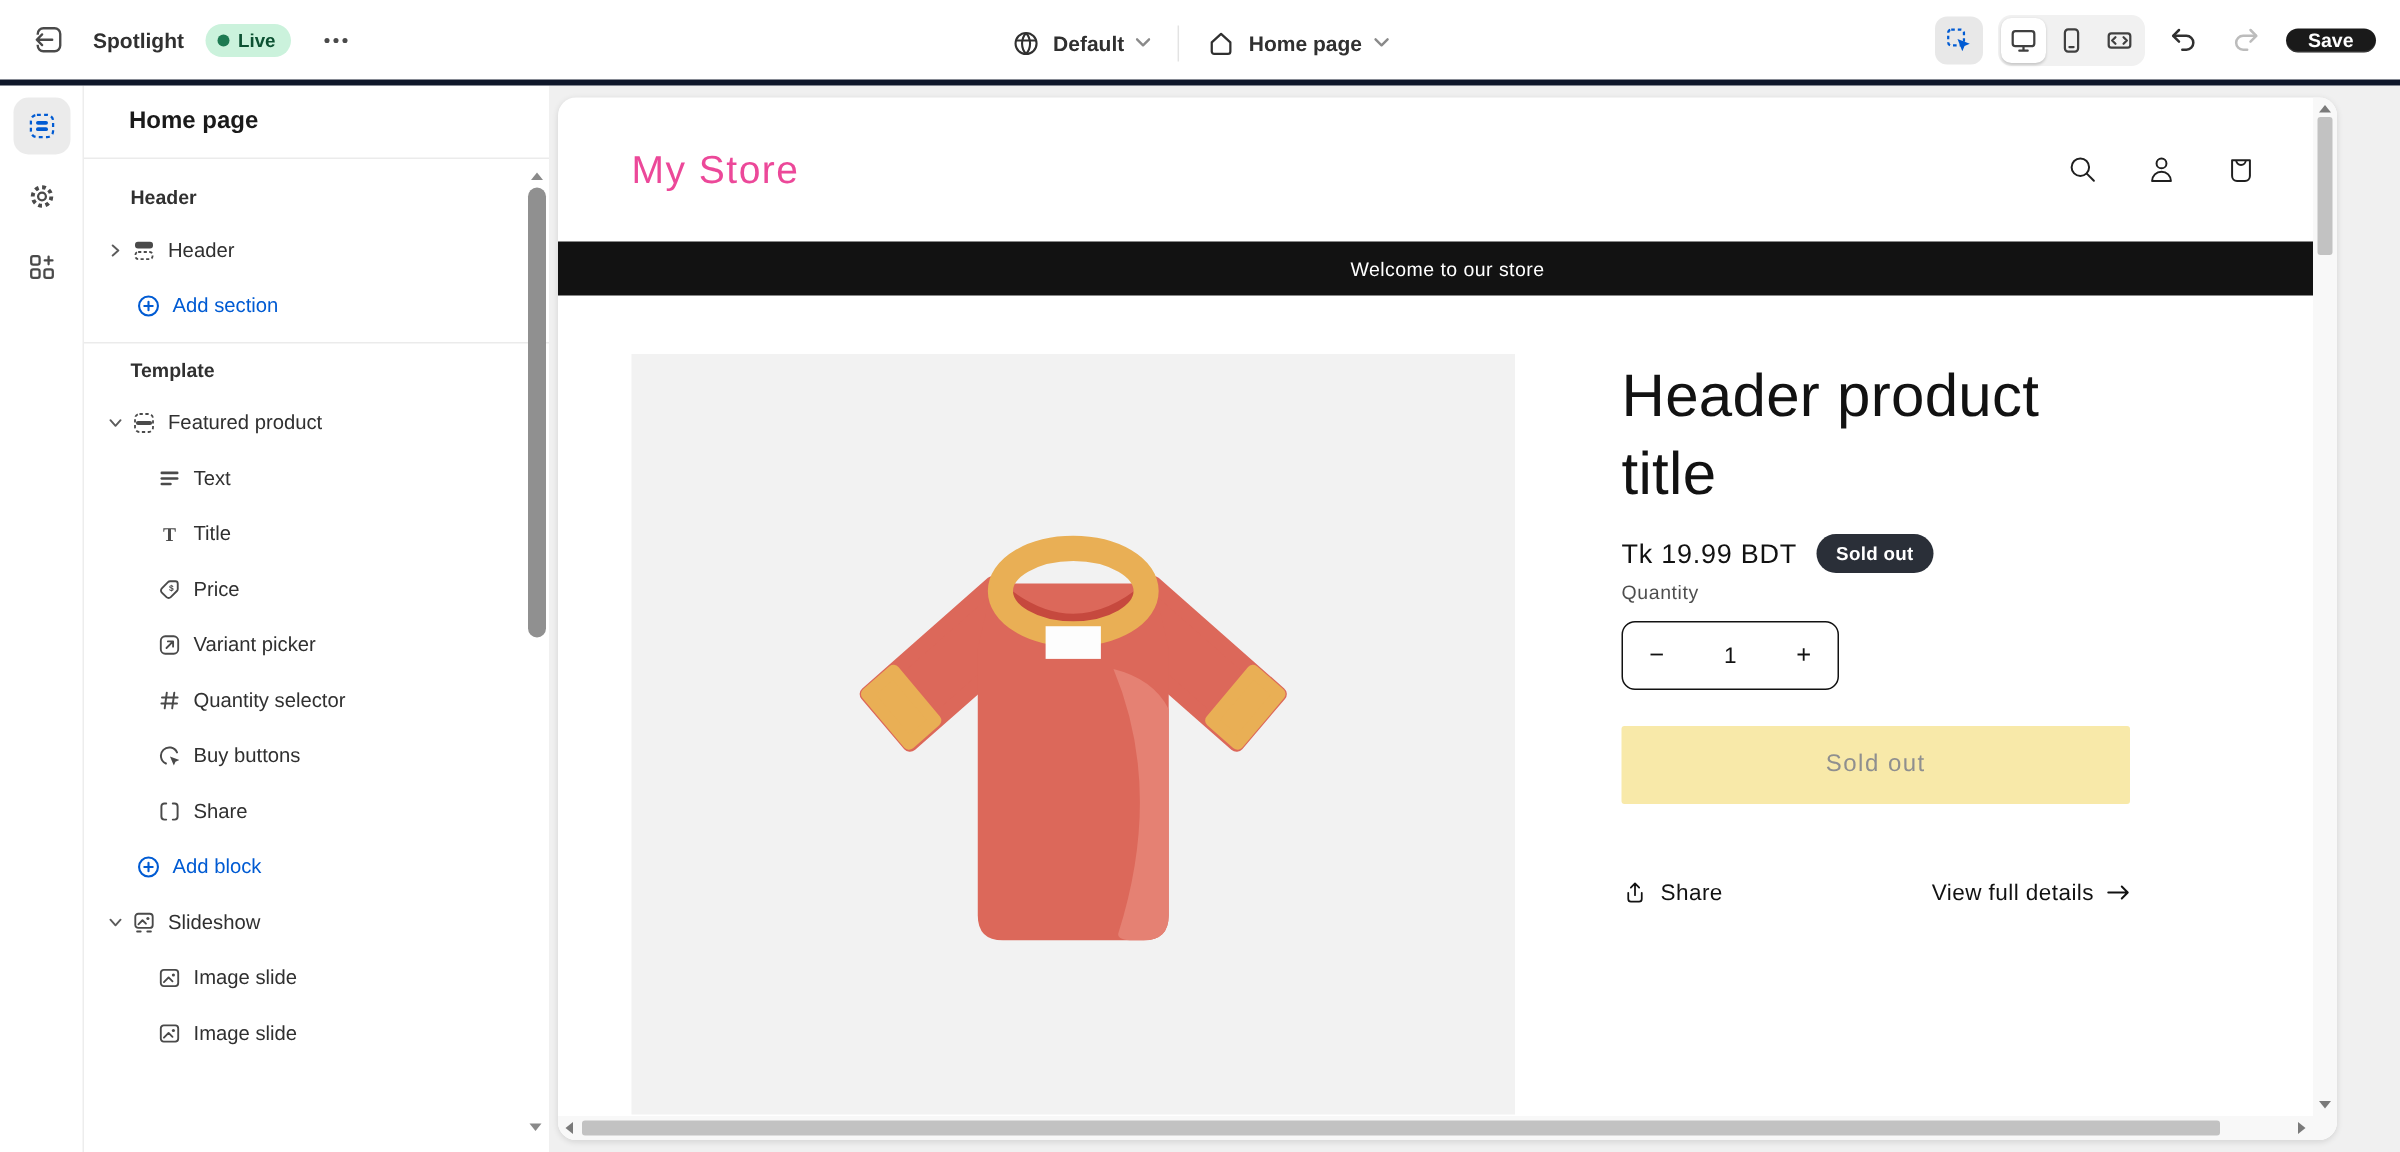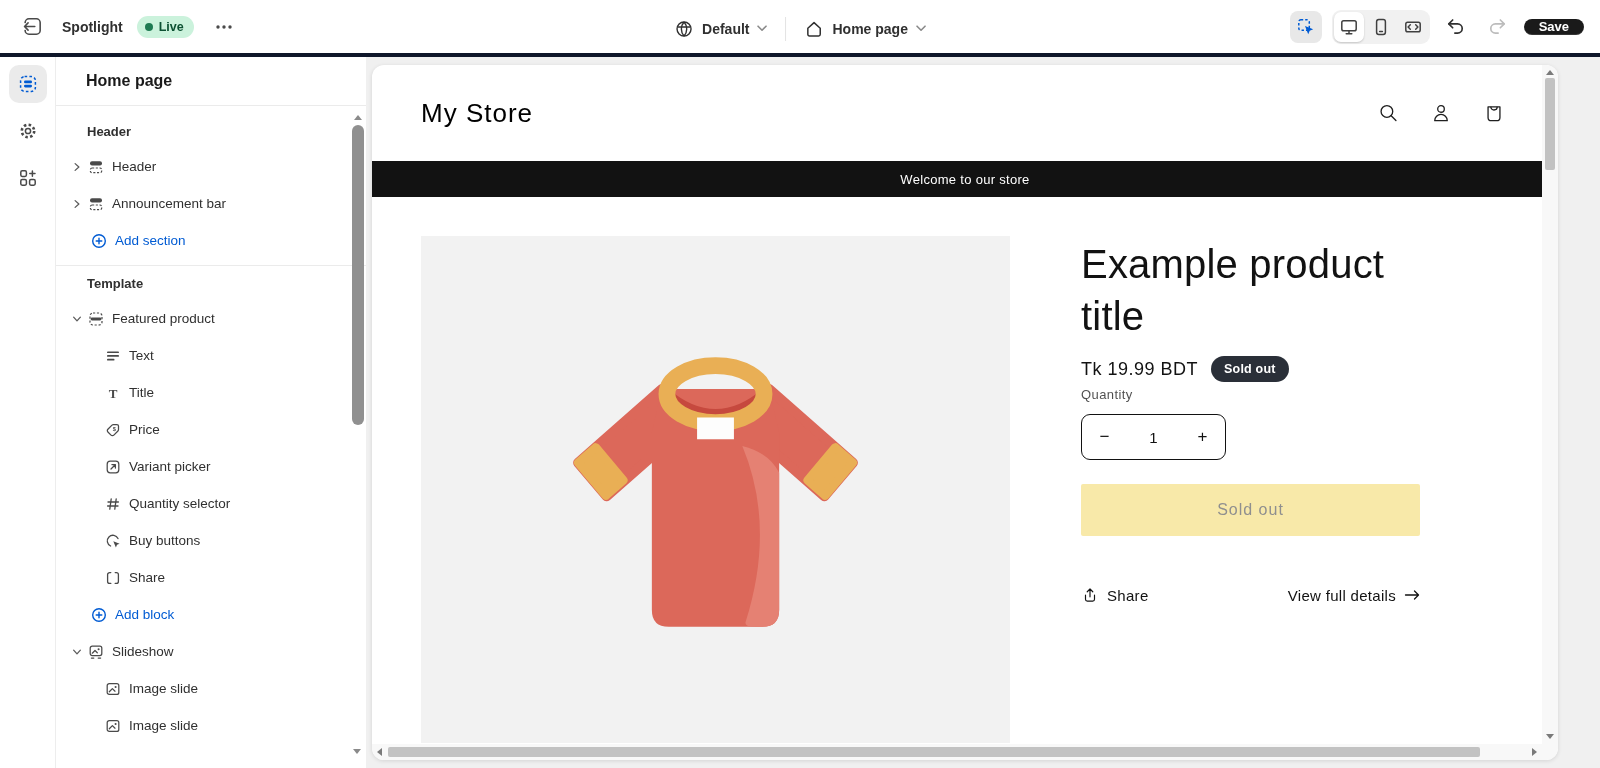--- a/index.html
+++ b/index.html
@@ -112,21 +112,21 @@
 
   
   .preview-card {
     position:absolute; left:372px; top:65px; width:1186px; height:695px;
     background:#fff; border-radius:12px; overflow:hidden;
     box-shadow:0 1px 4px rgba(0,0,0,.12);
   }
   .store-header {
     height:96px; display:flex; align-items:center; padding:0 50px 0 49px;
   }
-  .store-logo { font-size:26px; letter-spacing:1px; color:#000000; font-weight:400; }
+  .store-logo { font-size:26px; letter-spacing:1px; color:#ec4899; font-weight:400; }
   .store-icons { margin-left:auto; display:flex; align-items:center; gap:25px; }
   .store-icons .icon-btn { width:28px; height:28px; }
   .announcement {
     height:36px; background:#121212; color:#fff;
     display:flex; align-items:center; justify-content:center;
     font-size:13px; font-weight:500; letter-spacing:.3px;
   }
   .product-row { display:flex; padding:39px 0 0 49px; }
   .product-media {
     width:589px; height:507px; background:#f2f2f2;
@@ -342,34 +342,20 @@
       </span>
       <span class="ic">
         <svg width="16" height="16" viewBox="0 0 16 16">
           <rect x="2" y="2.2" width="12" height="4.4" rx="2" fill="#4a4a4a"></rect>
           <rect x="2.3" y="9" width="11.4" height="4.7" rx="1.8" fill="none" stroke="#4a4a4a" stroke-width="1.2" stroke-dasharray="2.1 1.6"></rect>
         </svg>
       </span>
       <span class="lbl">Header</span>
     </div>
 
-    <div class="row">
-      <span class="chev">
-        <svg width="12" height="12" viewBox="0 0 16 16" fill="none" stroke="#5c5c5c" stroke-width="1.7" stroke-linecap="round" stroke-linejoin="round">
-            <path d="M5.5 3.5 l5 4.5 -5 4.5"></path>
-          </svg>
-      </span>
-      <span class="ic">
-        <svg width="16" height="16" viewBox="0 0 16 16">
-          <rect x="2" y="2.2" width="12" height="4.4" rx="2" fill="#4a4a4a"></rect>
-          <rect x="2.3" y="9" width="11.4" height="4.7" rx="1.8" fill="none" stroke="#4a4a4a" stroke-width="1.2" stroke-dasharray="2.1 1.6"></rect>
-        </svg>
-      </span>
-      <span class="lbl">Announcement bar</span>
-    </div>
 
     <div class="row action">
       <span class="ic">
         <svg width="16" height="16" viewBox="0 0 16 16" fill="none" stroke="#005bd3" stroke-width="1.4" stroke-linecap="round">
           <circle cx="8" cy="8" r="6.3"></circle>
             <path d="M8 5.2 v5.6 M5.2 8 h5.6"></path>
         </svg>
       </span>
       <span class="lbl">Add section</span>
     </div>
@@ -562,21 +548,21 @@
         <polygon points="171.5,62.8 182,72 165.4,91.7 155,82.5" fill="#e9af55" stroke="#e9af55" stroke-width="5" stroke-linejoin="round"></polygon>
         <path d="M68 28 L132 28 L138 54 L138 160 Q138 170 128 170 L72 170 Q62 170 62 160 L62 54 Z" fill="#dc685a"></path>
         <path d="M116 62 Q136 110 118 167 Q117 170 124 170 L128 170 Q138 170 138 160 L138 78 Q132 66 116 62 Z" fill="#e58173"></path>
         <path d="M72 28 Q100 52 128 28 L124 44 Q100 60 76 44 Z" fill="#c6493e"></path>
         <ellipse cx="100" cy="31" rx="29" ry="17" fill="none" stroke="#e9af55" stroke-width="10"></ellipse>
         <rect x="89" y="45" width="22" height="13" fill="#fdfdfd"></rect>
       </svg>
     </div>
 
     <div class="product-info">
-      <h1 class="product-title">Example product title</h1>
+      <h1 class="product-title">Header product title</h1>
 
       <div class="price-row">
         <span class="price">Tk 19.99 BDT</span>
         <span class="sold-badge">Sold out</span>
       </div>
 
       <div class="qty-label">Quantity</div>
 
       <div class="qty-stepper">
         <button class="qty-btn">−</button>

